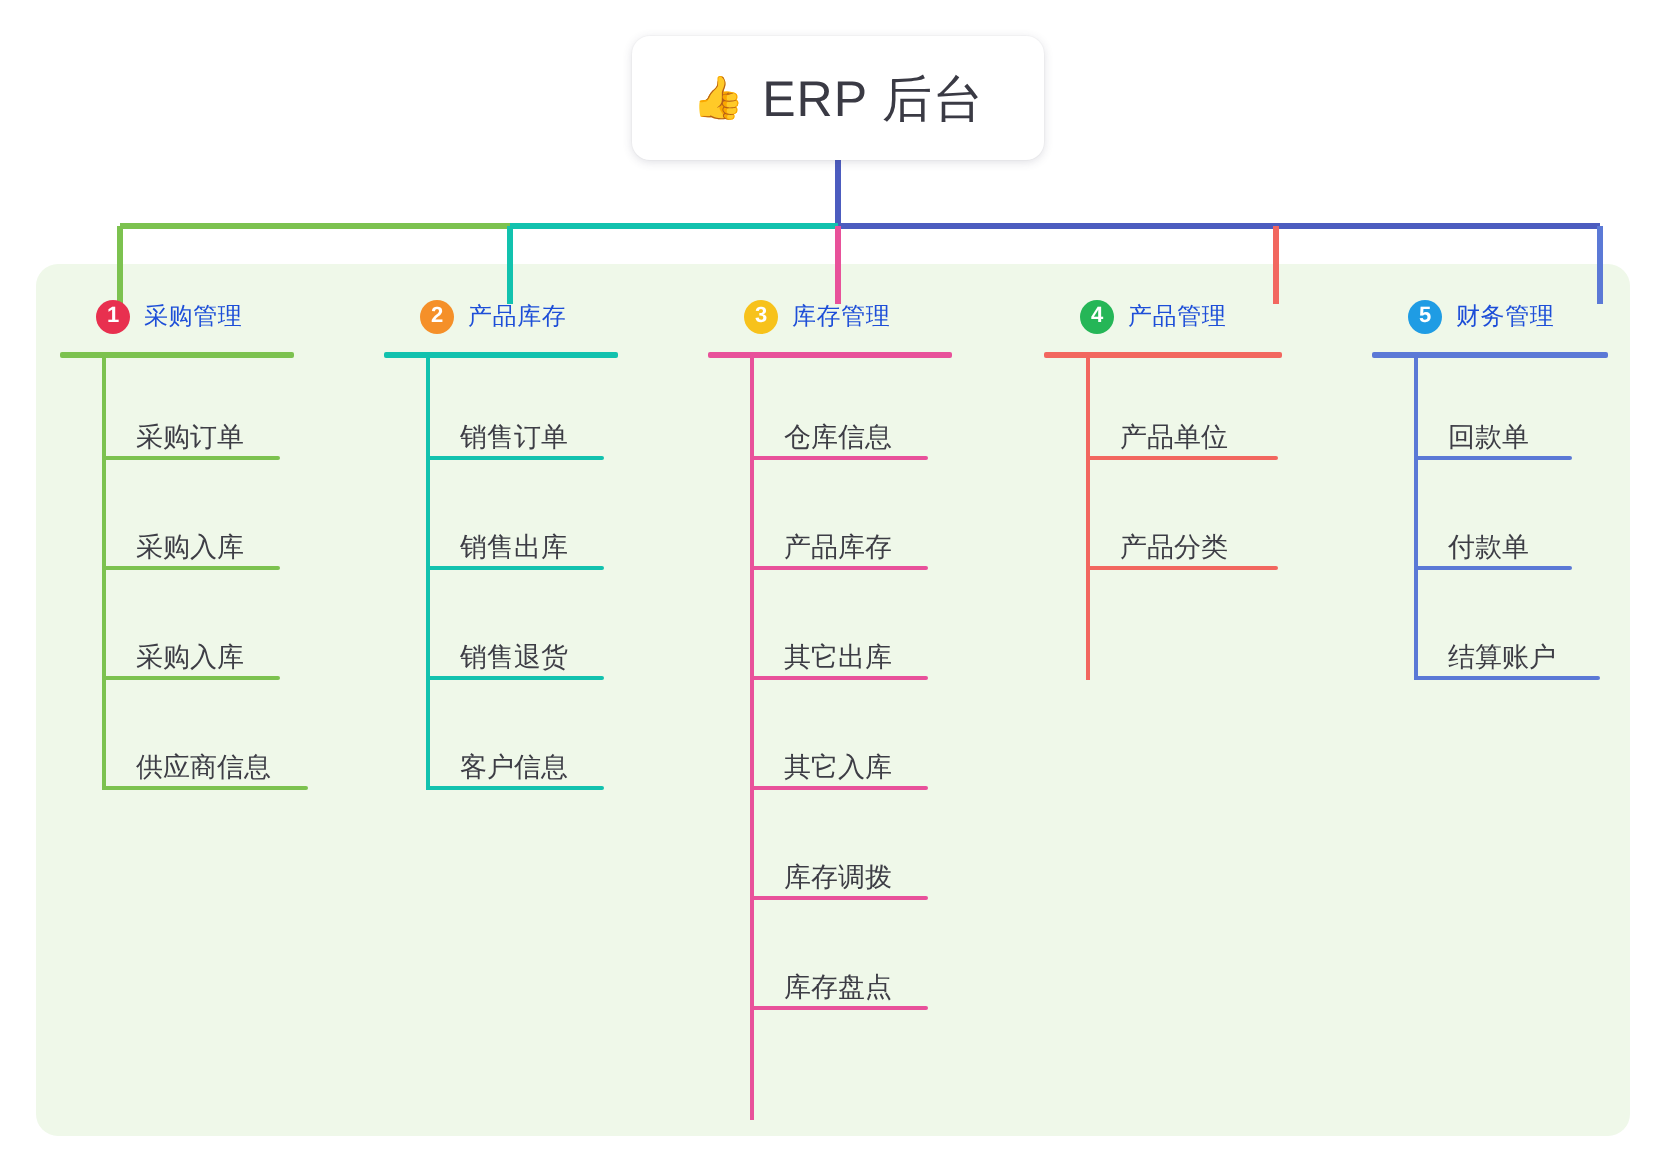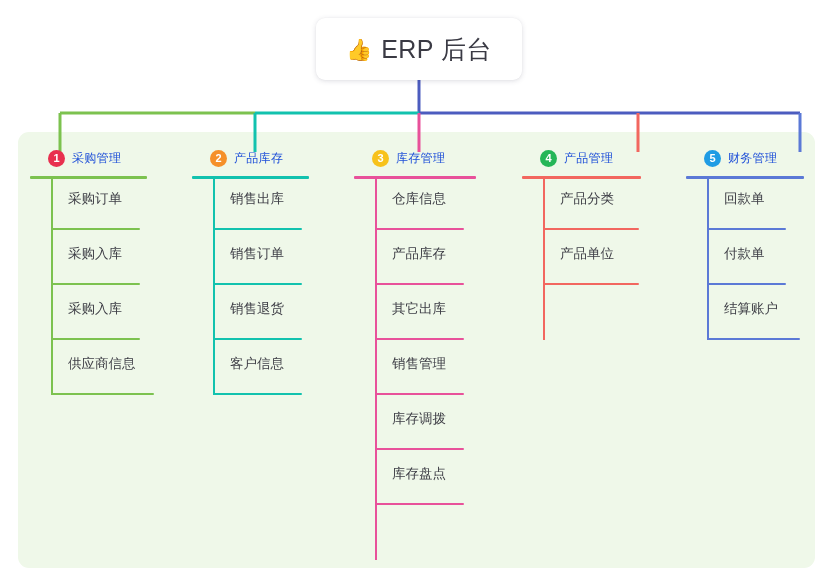--- a/index.html
+++ b/index.html
@@ -56,21 +56,21 @@
     text-align:center;font-weight:bold;
     flex:0 0 auto;
   }
   .col-title{font-size:12px;color:#1d4ed8;letter-spacing:.3px;}
   .head-rule{height:3px;margin-top:6px;border-radius:1px;}
 
   .items{position:relative;margin-top:0;}
   .spine{position:absolute;left:21px;top:0;width:2px;}
   .item{position:relative;height:55px;}
   .item-label{
-    position:absolute;left:38px;bottom:26px;
+    position:absolute;left:38px;bottom:6px;
     font-size:13.5px;color:#3d3d45;white-space:nowrap;
   }
   .item-rule{
     position:absolute;left:21px;bottom:4px;
     height:1.6px;border-radius:1px;
   }
 </style>
 </head>
 <body>
 
@@ -129,25 +129,25 @@
       </div>
       <div class="col" style="left: 192px;">
         <div class="col-head">
           <span class="badge" style="background: rgb(245, 144, 41);">2</span>
           <span class="col-title">产品库存</span>
         </div>
         <div class="head-rule" style="background: rgb(18, 194, 174); width: 117px;"></div>
         <div class="items">
           <div class="spine" style="background: rgb(18, 194, 174); height: 216px;"></div>
           <div class="item">
+            <span class="item-label">销售订单</span>
+            <div class="item-rule" style="background: rgb(18, 194, 174); width: 89px;"></div>
+          </div>
+          <div class="item">
             <span class="item-label">销售出库</span>
-            <div class="item-rule" style="background: rgb(18, 194, 174); width: 89px;"></div>
-          </div>
-          <div class="item">
-            <span class="item-label">销售订单</span>
             <div class="item-rule" style="background: rgb(18, 194, 174); width: 89px;"></div>
           </div>
           <div class="item">
             <span class="item-label">销售退货</span>
             <div class="item-rule" style="background: rgb(18, 194, 174); width: 89px;"></div>
           </div>
           <div class="item">
             <span class="item-label">客户信息</span>
             <div class="item-rule" style="background: rgb(18, 194, 174); width: 89px;"></div>
           </div>
@@ -167,21 +167,21 @@
           </div>
           <div class="item">
             <span class="item-label">产品库存</span>
             <div class="item-rule" style="background: rgb(232, 81, 154); width: 89px;"></div>
           </div>
           <div class="item">
             <span class="item-label">其它出库</span>
             <div class="item-rule" style="background: rgb(232, 81, 154); width: 89px;"></div>
           </div>
           <div class="item">
-            <span class="item-label">销售管理</span>
+            <span class="item-label">其它入库</span>
             <div class="item-rule" style="background: rgb(232, 81, 154); width: 89px;"></div>
           </div>
           <div class="item">
             <span class="item-label">库存调拨</span>
             <div class="item-rule" style="background: rgb(232, 81, 154); width: 89px;"></div>
           </div>
           <div class="item">
             <span class="item-label">库存盘点</span>
             <div class="item-rule" style="background: rgb(232, 81, 154); width: 89px;"></div>
           </div>
@@ -189,27 +189,27 @@
       </div>
       <div class="col" style="left: 522px;">
         <div class="col-head">
           <span class="badge" style="background: rgb(37, 182, 87);">4</span>
           <span class="col-title">产品管理</span>
         </div>
         <div class="head-rule" style="background: rgb(242, 103, 95); width: 119px;"></div>
         <div class="items">
           <div class="spine" style="background: rgb(242, 103, 95); height: 161px;"></div>
           <div class="item">
+            <span class="item-label">产品单位</span>
+            <div class="item-rule" style="background: rgb(242, 103, 95); width: 96px;"></div>
+          </div>
+          <div class="item">
             <span class="item-label">产品分类</span>
             <div class="item-rule" style="background: rgb(242, 103, 95); width: 96px;"></div>
           </div>
-          <div class="item">
-            <span class="item-label">产品单位</span>
-            <div class="item-rule" style="background: rgb(242, 103, 95); width: 96px;"></div>
-          </div>
         </div>
       </div>
       <div class="col" style="left: 686px;">
         <div class="col-head">
           <span class="badge" style="background: rgb(31, 156, 228);">5</span>
           <span class="col-title">财务管理</span>
         </div>
         <div class="head-rule" style="background: rgb(91, 121, 214); width: 118px;"></div>
         <div class="items">
           <div class="spine" style="background: rgb(91, 121, 214); height: 161px;"></div>

